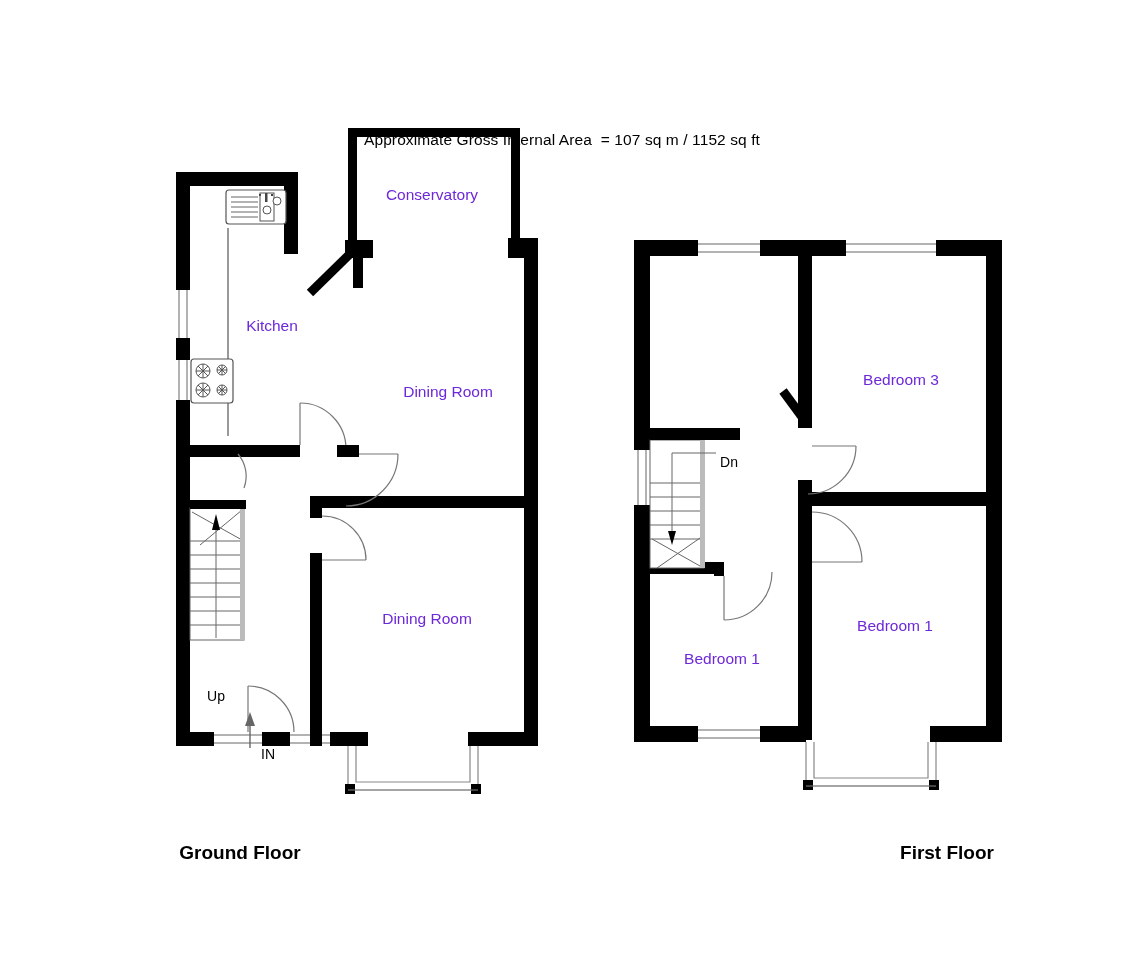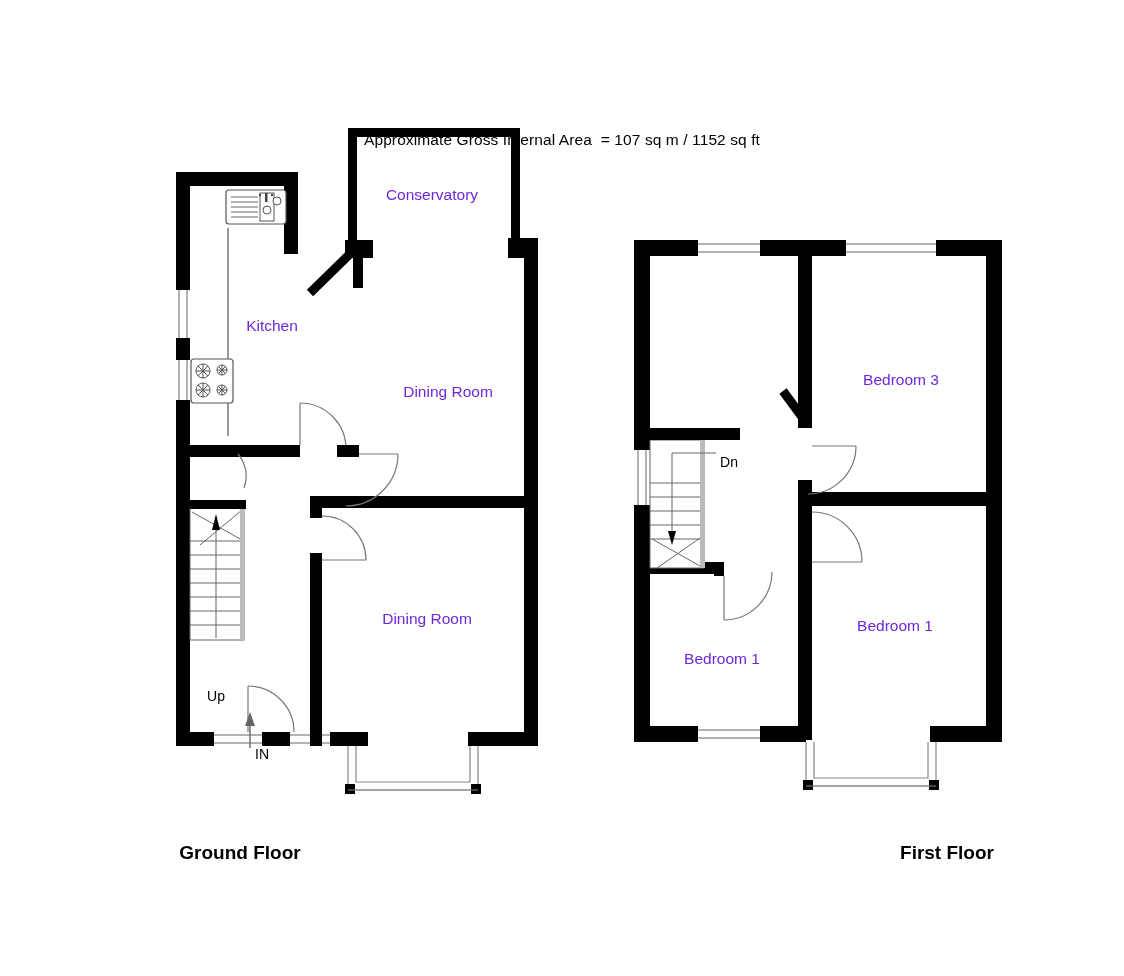--- a/index.html
+++ b/index.html
@@ -361,21 +361,21 @@
   </svg>
 
   <div class="header-title">Approximate Gross Internal Area  = 107 sq m / 1152 sq ft</div>
 
   <div class="room-label" style="left:432px; top:195px;">Conservatory</div>
   <div class="room-label" style="left:272px; top:326px;">Kitchen</div>
   <div class="room-label" style="left:448px; top:392px;">Dining Room</div>
   <div class="room-label" style="left:427px; top:619px;">Dining Room</div>
 
   <div class="small-marker" style="left:216px; top:652px;margin-top:44px;">Up</div>
-  <div class="small-marker" style="left:262px; top:754px;">IN</div>
+  <div class="small-marker" style="left:268px; top:754px;">IN</div>
 
   <div class="room-label" style="left:901px; top:380px;">Bedroom 3</div>
   <div class="room-label" style="left:895px; top:626px;">Bedroom 1</div>
   <div class="room-label" style="left:722px; top:659px;">Bedroom 1</div>
 
   <div class="small-marker" style="left:729px; top:462px;">Dn</div>
 
   <div class="floor-caption" style="left:240px; top:853px;text-align:right;">Ground Floor</div>
   <div class="floor-caption" style="left:947px; top:853px;">First Floor</div>
 

